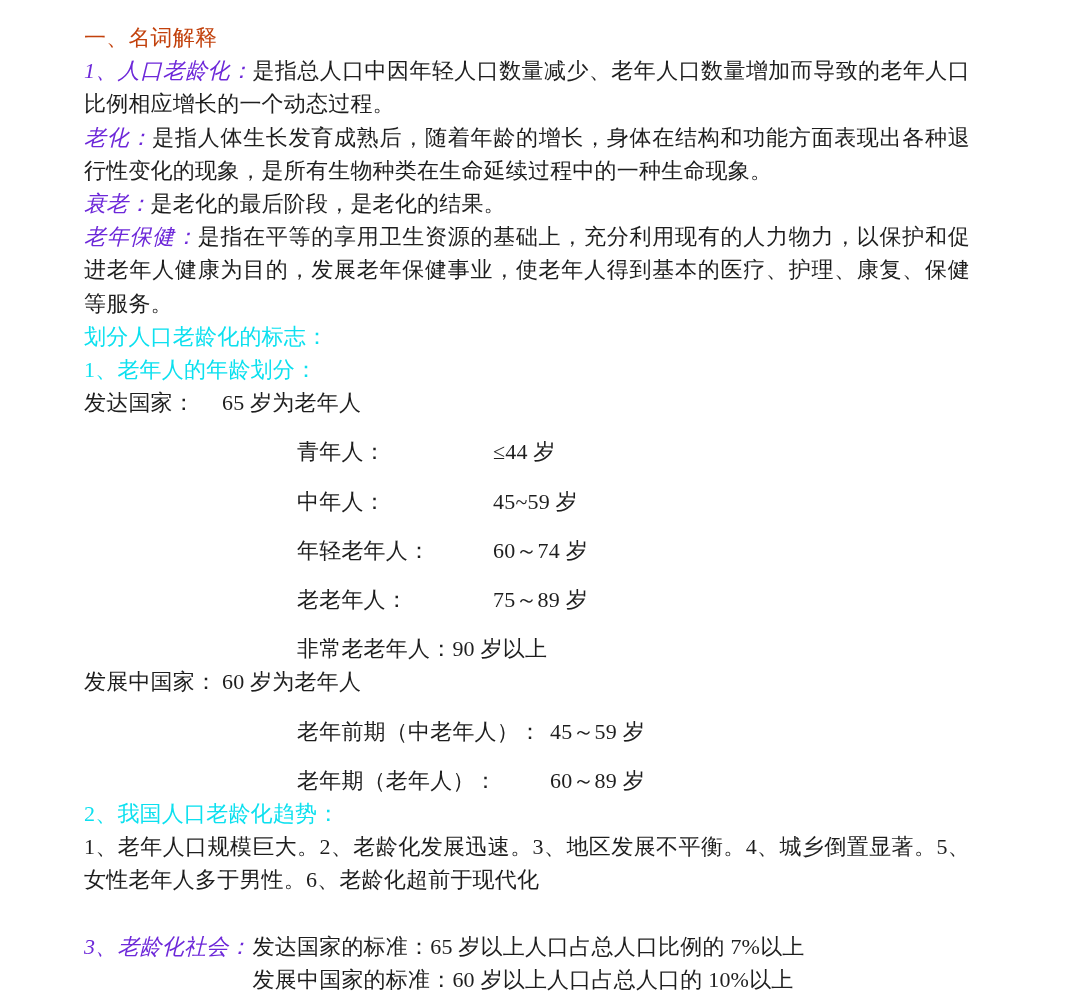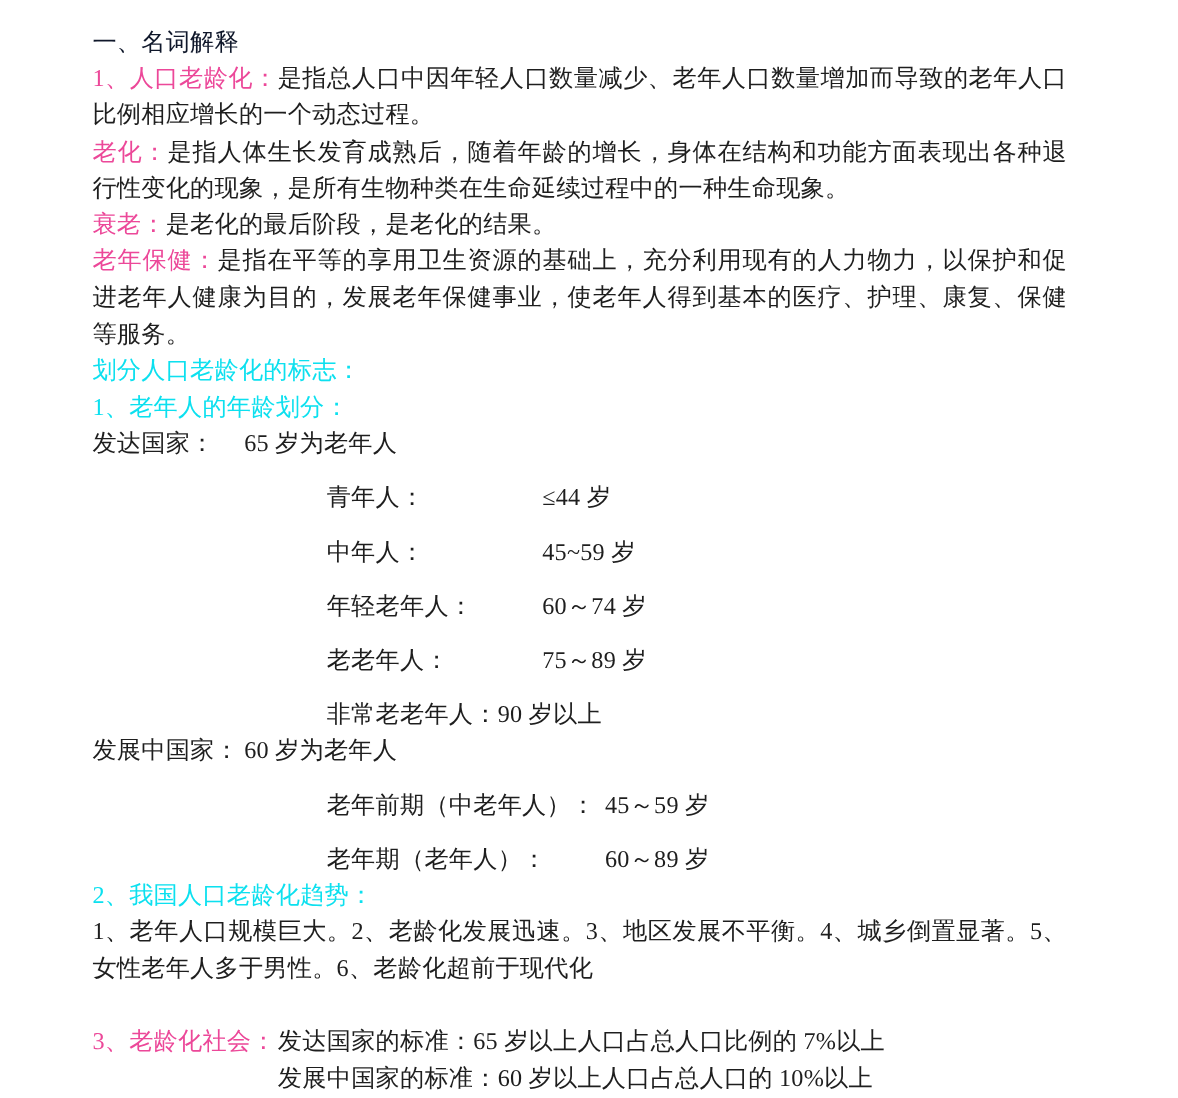--- a/index.html
+++ b/index.html
@@ -18,22 +18,22 @@
     left: 84px;
     top: 21px;
     width: 886px;
     font-family: "Liberation Serif", "DejaVu Serif", serif;
     font-size: 22px;
     line-height: 33.2px;
     color: #1e1e1e;
     letter-spacing: 0.2px;
   }
   .para { text-align: justify; }
-  .term { color: #ec4899; }
-  .heading-red { color: #0f172a; }
+  .term { color: #6d28d9; font-style: italic; }
+  .heading-red { color: #c2410c; }
   .heading-cyan { color: #0ce0ef; }
 
   
   .row-main .col-label { display: inline-block; width: 138px; }
   .sub { padding-left: 213px; margin-top: 16px; }
   .sub .col-sublabel { display: inline-block; width: 196px; }
   .sub .col-sublabel2 { display: inline-block; width: 253px; }
   .sub .col-sublabel-flow { display: inline; }
 
   .blank-line { height: 33.2px; }

